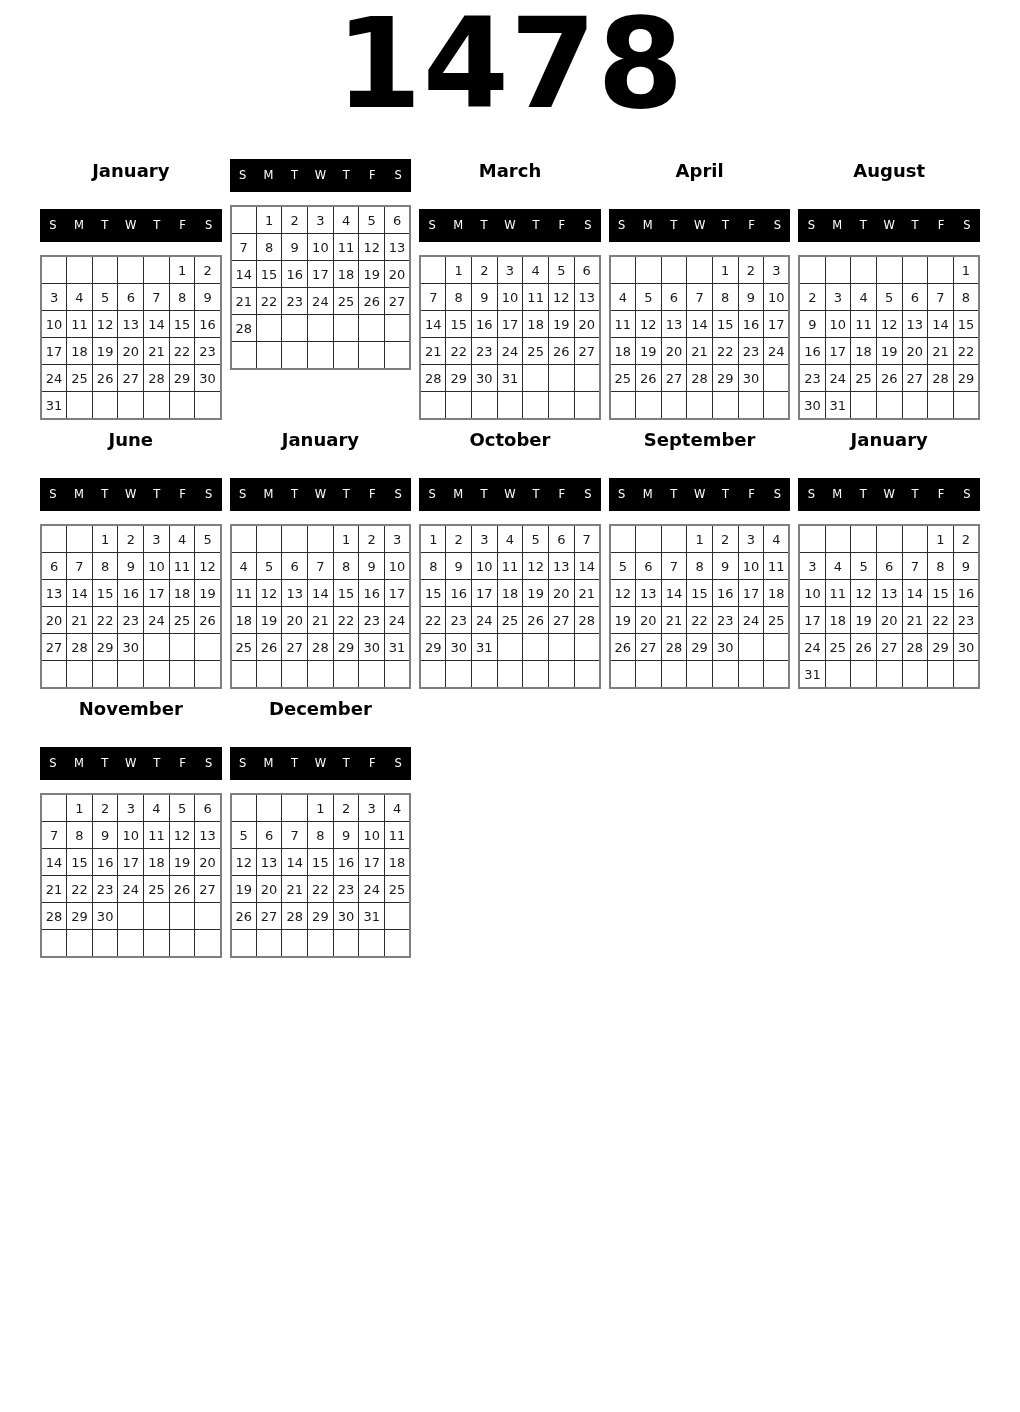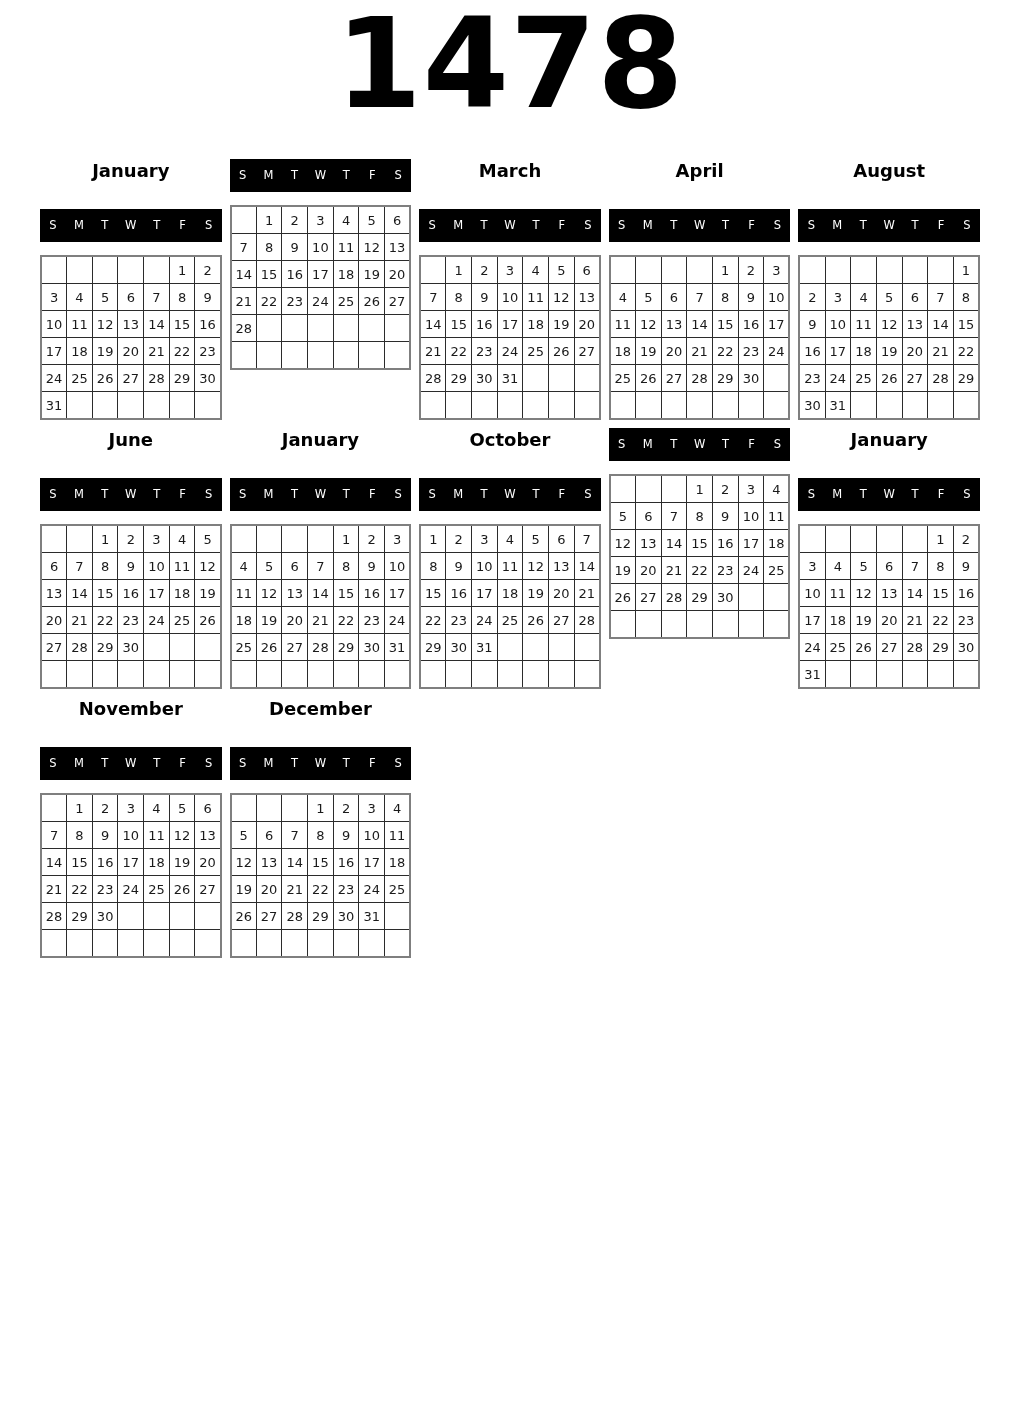--- a/index.html
+++ b/index.html
@@ -645,20 +645,21 @@
               <td></td>
               <td></td>
               <td></td>
               <td></td>
             </tr>
           </tbody>
     </table>
   </section>
 
   <section class="month">
+    <h2 class="month-title">September</h2>
     <div class="weekday-bar">
           <span class="weekday-cell">S</span>
           <span class="weekday-cell">M</span>
           <span class="weekday-cell">T</span>
           <span class="weekday-cell">W</span>
           <span class="weekday-cell">T</span>
           <span class="weekday-cell">F</span>
           <span class="weekday-cell">S</span>
         </div>
     <table class="date-grid">

